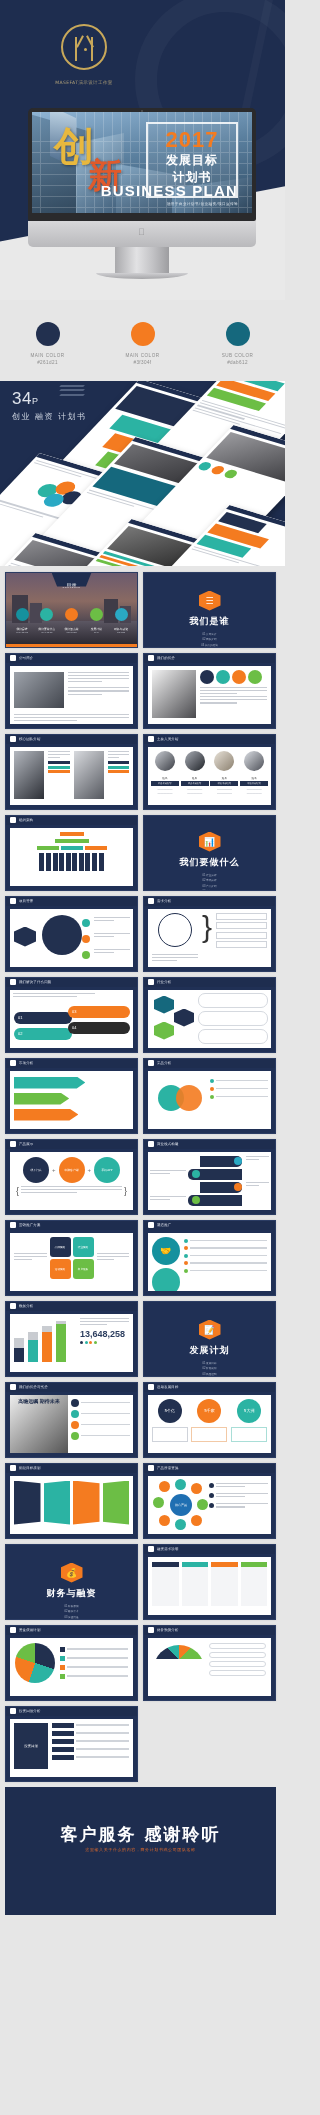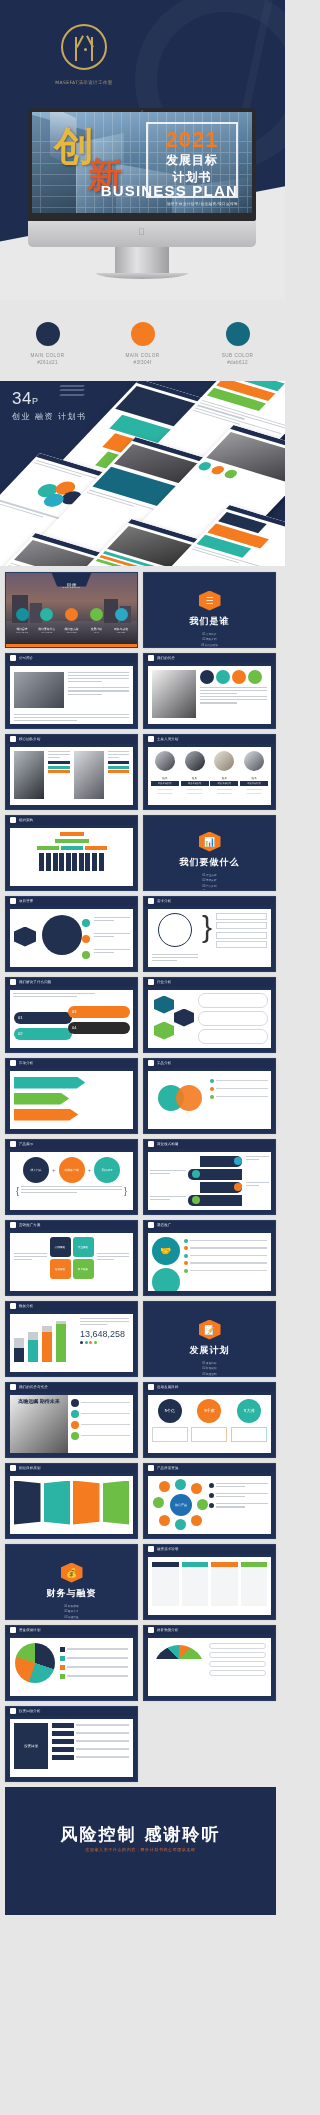--- a/index.html
+++ b/index.html
@@ -191,21 +191,21 @@
     width:22px; height:20px; background:#f47b20; margin:0 auto;
     clip-path:polygon(50% 0,100% 25%,100% 75%,50% 100%,0 75%,0 25%);
     display:flex; align-items:center; justify-content:center;
     color:#fff; font-size:9px;
   }
   .dark-title { text-align:center; color:#fff; font-size:9px; font-weight:bold; margin-top:4px; letter-spacing:1px; }
   .dark-list { margin:4px auto 0 auto; width:58%; }
   .dark-list div { font-size:2.6px; color:#aab4c7; text-align:center; margin-bottom:1.5px; }
 
   .circ { border-radius:50%; display:inline-block; }
-  .kpi { font-size:9px; font-weight:normal; color:#2d3e5f; }
+  .kpi { font-size:9px; font-weight:bold; color:#2d3e5f; }
 
   
   .closing { width:271px; height:128px; background:#1e2d4f; position:relative; }
   .close-main {
     position:absolute; left:0; right:0; top:36px; text-align:center;
     font-size:17px; font-weight:bold; color:#fff; letter-spacing:2px;
   }
   .close-sub {
     position:absolute; left:0; right:0; top:60px; text-align:center;
     font-size:4px; color:#e06a2a; letter-spacing:.6px;
@@ -239,21 +239,21 @@
           <div class="sky"></div>
           <div class="bld b1"></div>
             <div class="bld b3"></div>
             <div class="bld b2"></div>
           <div class="bld b4"></div>
             <div class="bld b5"></div>
           <div class="grid-lines"></div>
           <div class="cn-big cn">创</div>
           <div class="cn-big2 cn">新</div>
           <div class="title-box">
-            <div class="t-year">2021</div>
+            <div class="t-year">2017</div>
             <div class="t-cn1 cn">发展目标</div>
             <div class="t-cn2 cn">计划书</div>
           </div>
           <div class="t-en">BUSINESS PLAN</div>
           <div class="t-en-sub cn">适用于商业计划书/创业融资/项目宣传等</div>
         </div>
       </div>
       <div class="imac-chin">
         <div class="apple-logo"></div>
       </div>
@@ -1101,18 +1101,18 @@
             <div style="display:flex;align-items:center;gap:2px;">
                 <span style="width:22px;height:5px;background:#22304f;"></span>
                 <span style="flex:1;height:1.2px;background:#d0d4da;"></span>
               </div>
           </div>
         </div>
       </div>
     </div>
 
     <div class="closing">
-      <div class="close-main cn">风险控制 感谢聆听</div>
+      <div class="close-main cn">客户服务 感谢聆听</div>
       <div class="close-sub cn">这里输入关于什么的内容，商务计划书或公司团队名称</div>
     </div>
 
   </div>
 </div>
 
 </body></html>

